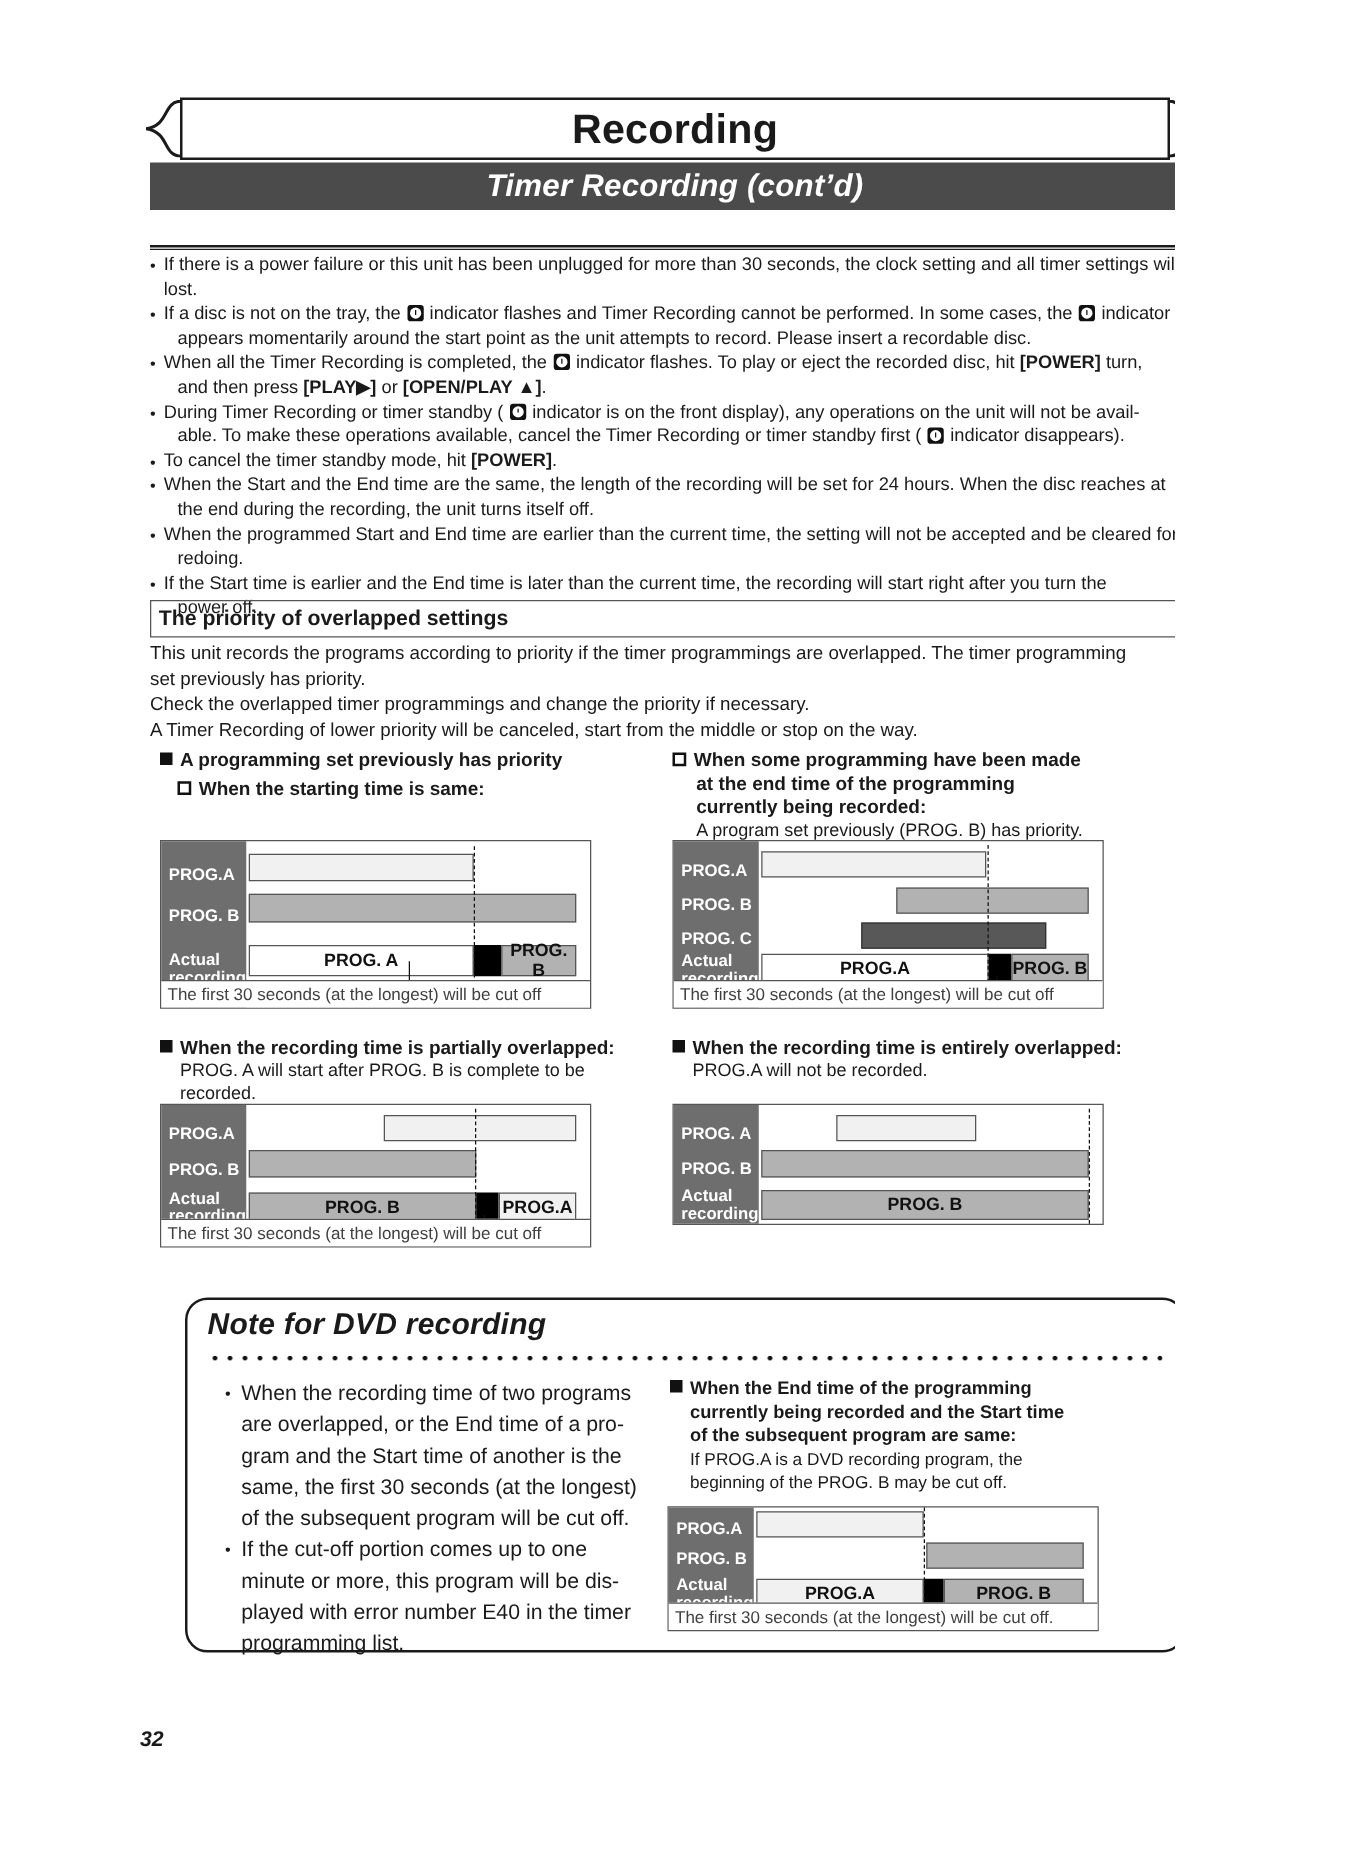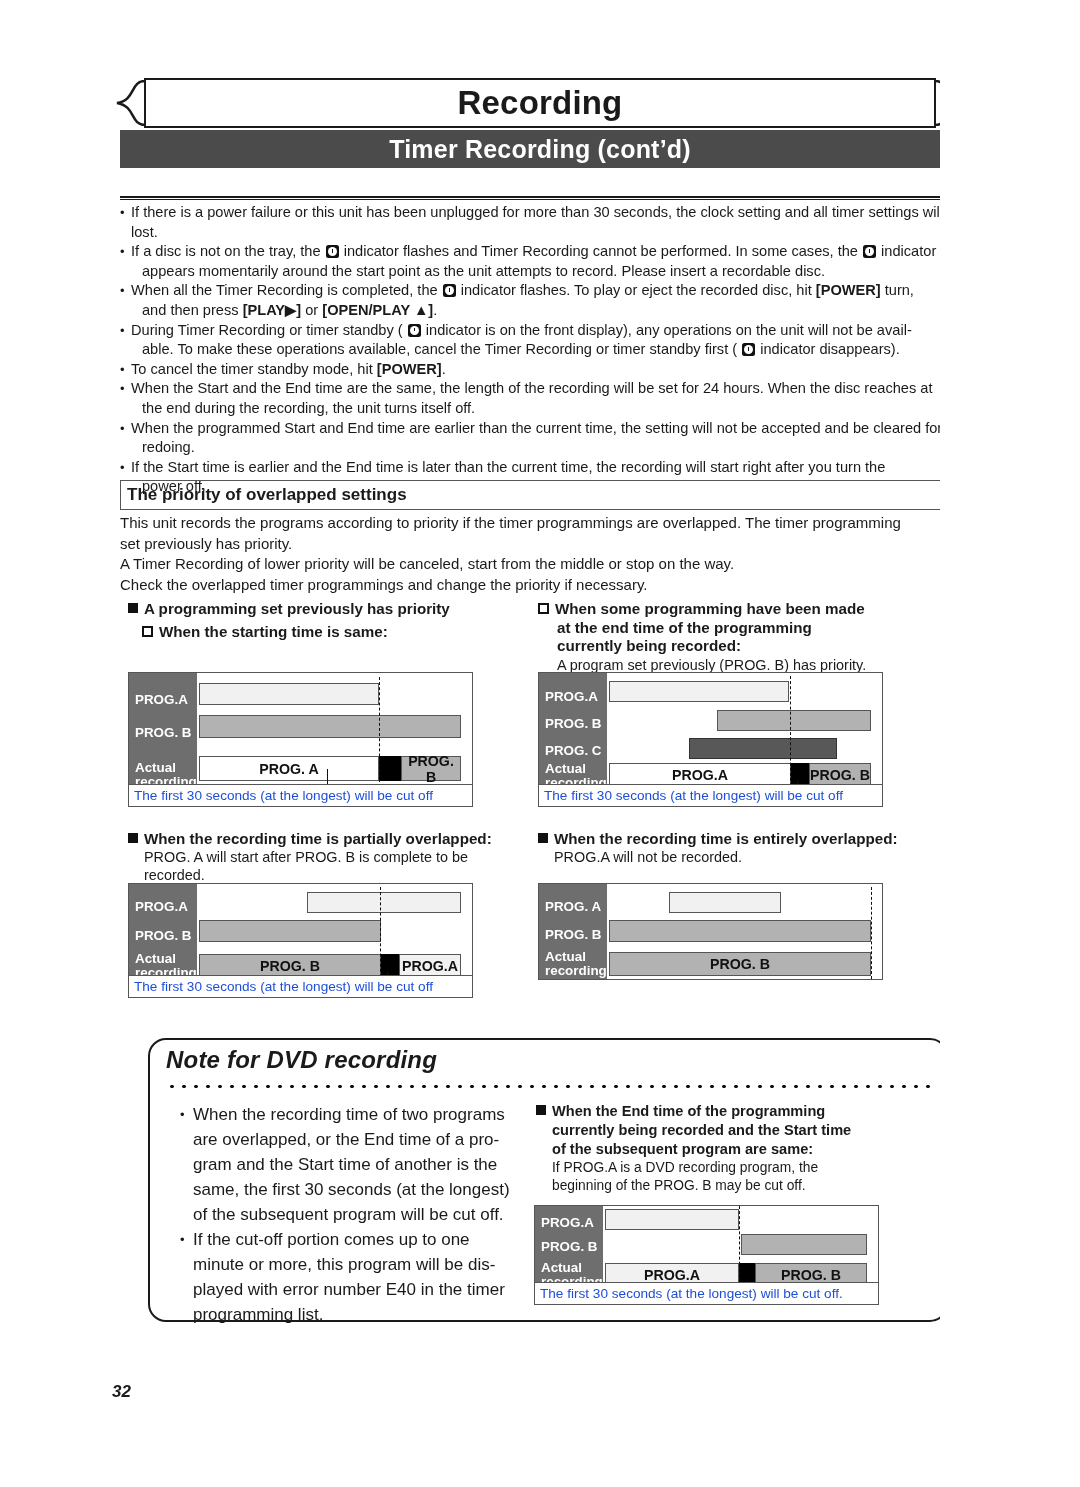--- a/index.html
+++ b/index.html
@@ -19,21 +19,21 @@
   .banner-title{
     position:absolute;left:0;right:0;top:50%;transform:translateY(-52%);
     text-align:center;font-size:33px;font-weight:bold;letter-spacing:.2px;
   }
   .brace{position:absolute;top:2px;width:30px;height:46px;}
   .brace.left{left:-4px;}
   .brace.right{right:-4px;}
 
   .subbar{
     position:absolute;left:120px;top:130px;width:840px;height:38px;
-    background:#4b4b4b;display:flex;align-items:center;justify-content:center;
+    background:#4b4b4b;display:flex;align-items:center;justify-content:center;font-style:italic;
   }
   .subbar span{color:#fff;font-size:25px;font-weight:bold;letter-spacing:.2px;}
 
   
   .sec-head{
     position:absolute;left:120px;width:840px;
     font-size:21px;font-weight:bold;letter-spacing:.1px;
   }
   .hints-head{top:169px;}
   .hints-rule{position:absolute;left:120px;top:196px;width:840px;height:0;
@@ -92,21 +92,21 @@
   .bar.blk{background:#000;border:none;}
   .bar .txt{
     position:absolute;left:0;right:0;top:50%;transform:translateY(-50%);
     text-align:center;font-size:14.2px;font-weight:bold;color:#111;
   }
   .vline{position:absolute;width:0;border-left:1.6px dashed #111;}
   .caption{
     position:absolute;left:0;right:0;bottom:0;height:22px;
     border-top:1.5px solid #555;box-sizing:border-box;
     display:flex;align-items:center;padding-left:5px;
-    font-size:13.6px;color:#1d4ed8;background:#fff;
+    font-size:13.6px;color:#404040;background:#fff;
   }
   .leader{position:absolute;width:0;border-left:1.6px solid #111;}
 
   
   .notebox{
     position:absolute;left:148px;top:1038px;width:800px;height:284px;
     border:2.5px solid #1a1a1a;border-radius:18px;box-sizing:border-box;background:#fff;
   }
   .note-title{
     position:absolute;left:16px;top:6px;font-size:24px;font-style:italic;font-weight:bold;
@@ -227,22 +227,22 @@
 
   <div class="boxed-head">
     <span>The priority of overlapped settings</span>
   </div>
 
   <div class="intro">
     <p>
       <span>This unit records the programs according to priority if the timer programmings are overlapped. The timer programming</span><br>
       <span>set previously has priority.</span>
     </p>
+    <p>Check the overlapped timer programmings and change the priority if necessary.</p>
     <p> A Timer Recording of lower priority will be canceled, start from the middle or stop on the way.</p>
-    <p>Check the overlapped timer programmings and change the priority if necessary.</p>
   </div>
 
   <div class="dblock" style="left:128px;top:600px;width:400px;">
     <div class="d-head">
       <span class="sq"></span><span>A programming set previously has priority</span>
     </div>
     <div class="d-sub" style="margin-top:5px;padding-left:14px;">
       <span class="osq"></span><span>When the starting time is same:</span>
     </div>
   </div>

